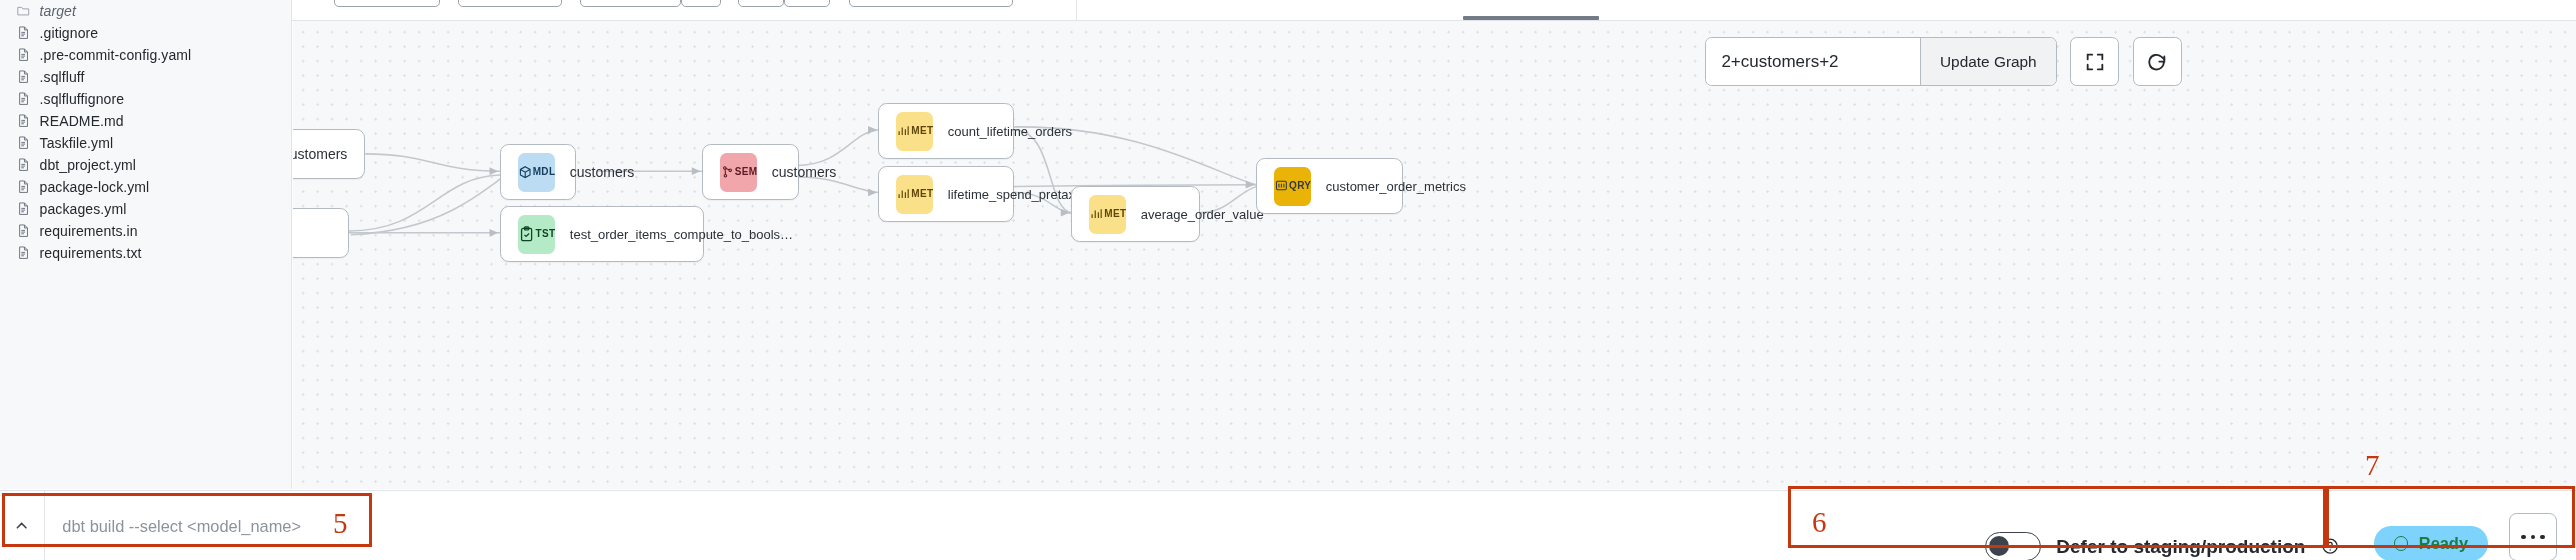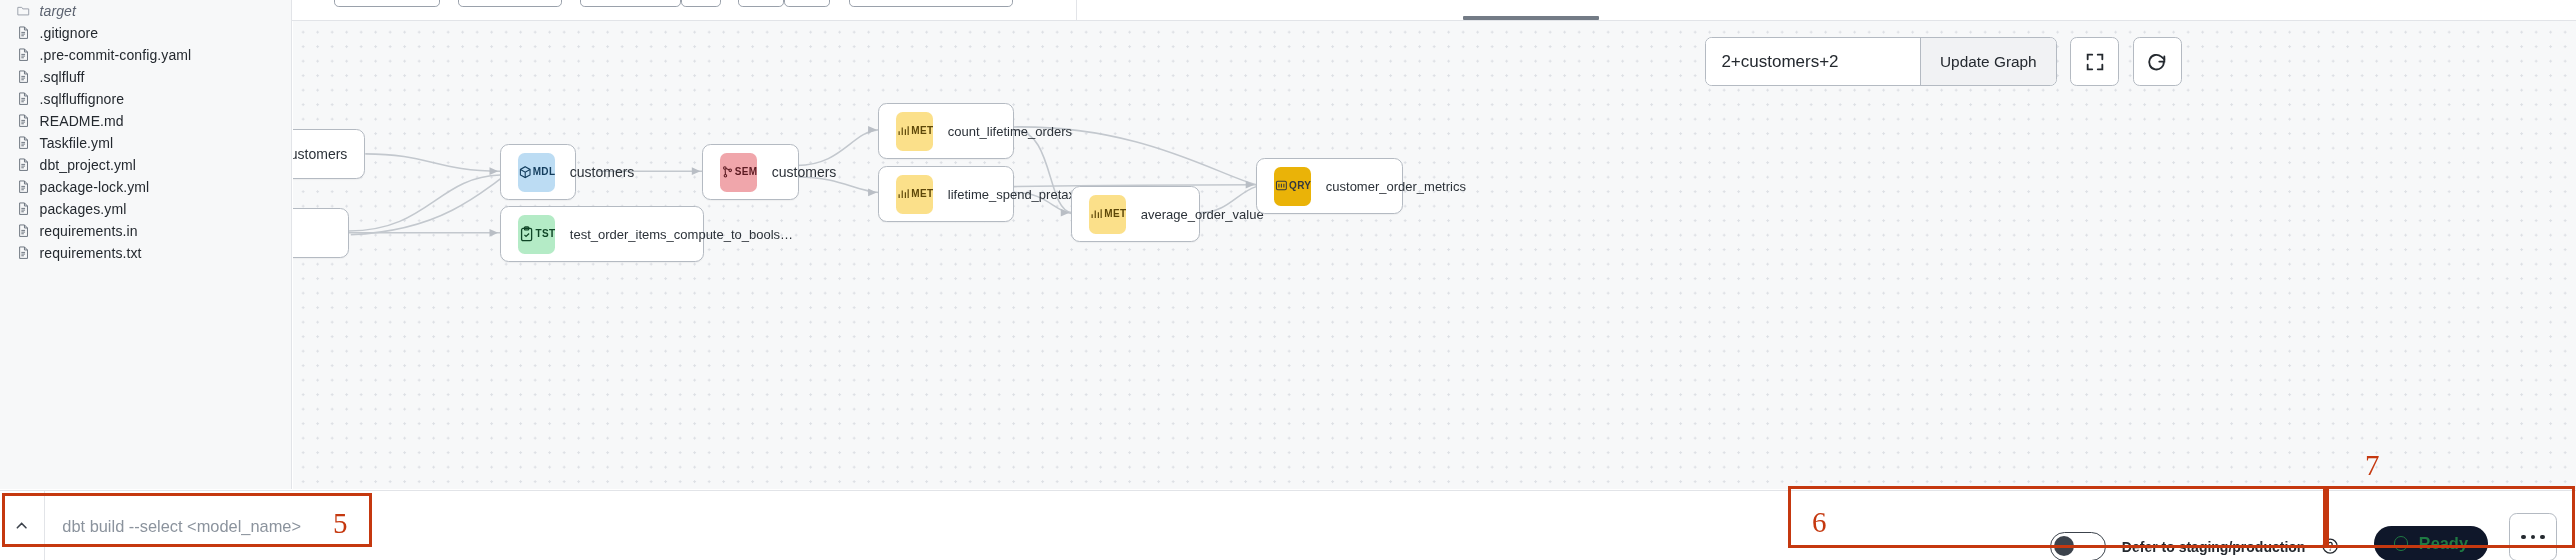--- a/index.html
+++ b/index.html
@@ -139,26 +139,26 @@
   #defer-wrap { display: flex; align-items: center; gap: 15.4px; padding-right: 9.6px; }
   #defer-toggle {
     width: 56px; height: 29px; border-radius: 14.5px;
     border: 1.9px solid #3c434c; background: #ffffff;
     position: relative; cursor: pointer; flex: 0 0 56px;
   }
   #defer-toggle .knob {
     position: absolute; left: 2.9px; top: 2.9px; width: 20px; height: 20px;
     border-radius: 50%; background: #3c434c;
   }
-  #defer-label { font-size: 14px; font-weight: 700; color: #24292f; white-space: nowrap; }
+  #defer-label { font-size: 19px; font-weight: 700; color: #24292f; white-space: nowrap; }
   #help-icon { width: 18.3px; height: 18.3px; display:block; flex:0 0 18.3px; }
 
   #status-pill {
     display: flex; align-items: center; gap: 10.6px;
-    background: #0f172a; border-radius: 17.3px;
+    background: #7dd3fc; border-radius: 17.3px;
     height: 35px; padding: 0 20px; margin-left: 25px;
     cursor: pointer;
     margin-top: 20px;
   }
   #status-pill .dot { width: 14.5px; height: 14.5px; border: 1.9px solid #1f7a43; border-radius: 50%; }
   #status-text { font-size: 16.4px; font-weight: 700; color: #1f7a43; white-space: nowrap; }
 
   #more-btn {
     width: 48px; height: 48px; border: 1px solid #b4bac2; border-radius: 7.7px;
     background: #ffffff; margin-left: 21px; margin-right: 19px;

